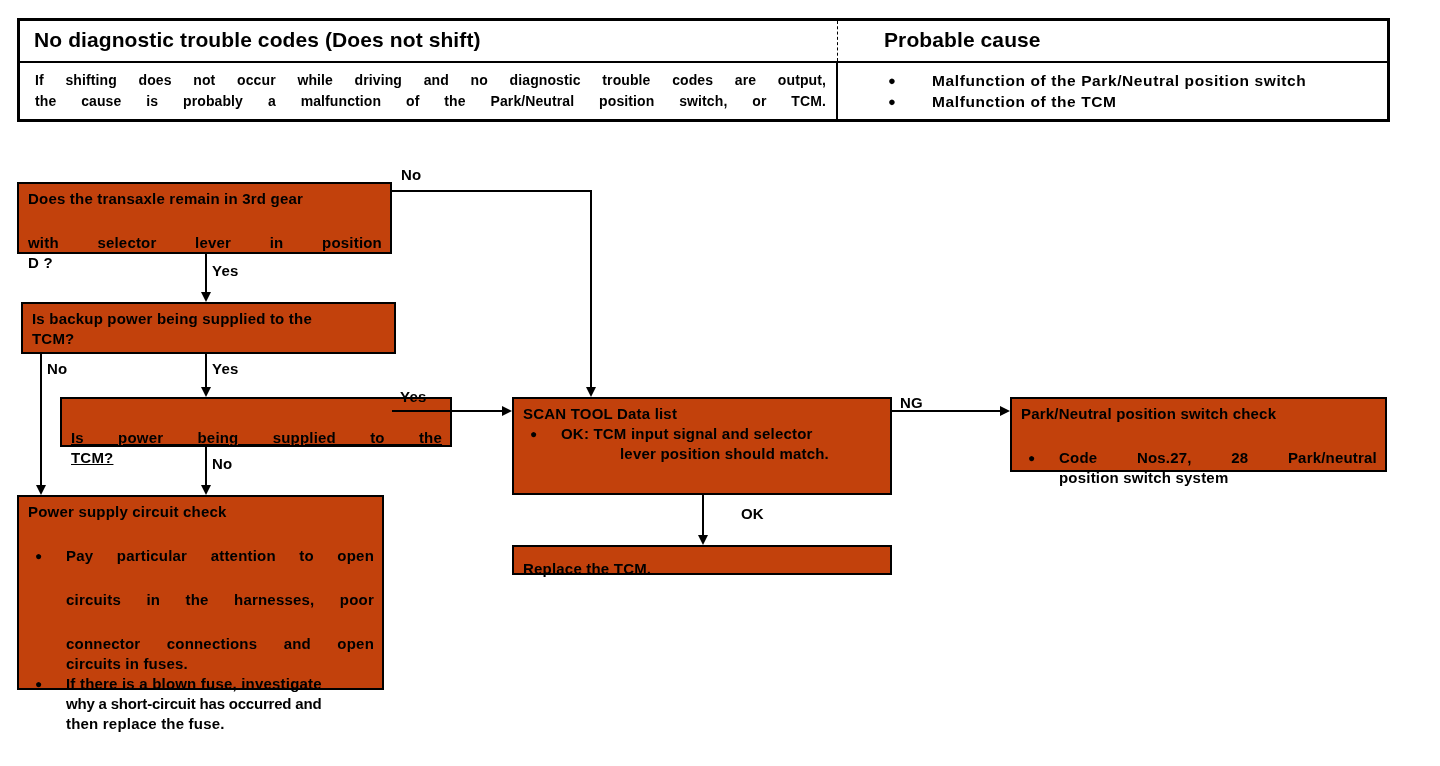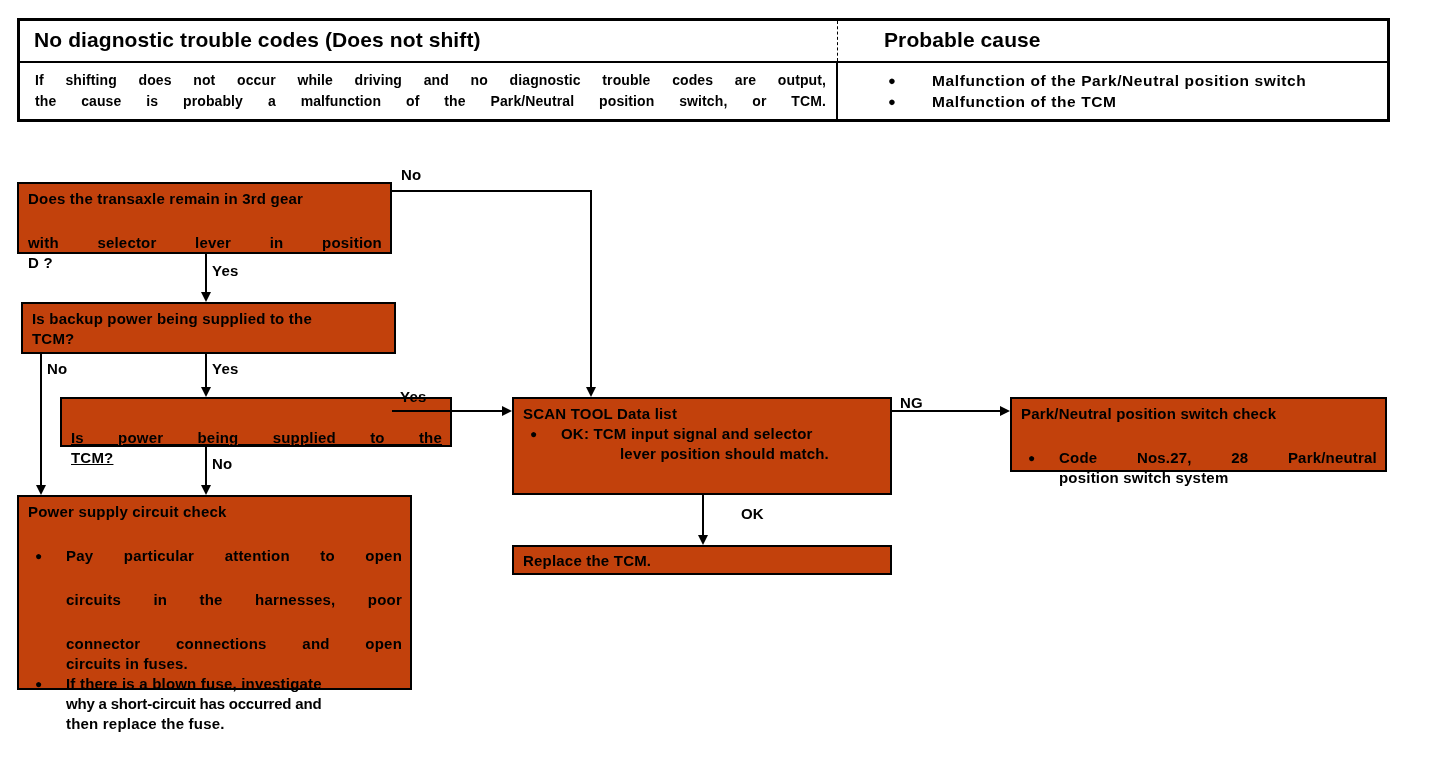--- a/index.html
+++ b/index.html
@@ -236,21 +236,21 @@
     </div>
   </div>
 
   <div class="fbox" style="left:60px; top:397px; width:392px; height:50px;text-decoration:underline;">
     <div class="ftext">
       <div class="just">Is power being supplied to the</div>
       <div class="nojust">TCM?</div>
     </div>
   </div>
 
-  <div class="fbox" style="left:17px; top:495px; width:395px; height:195px;">
+  <div class="fbox" style="left:17px; top:495px; width:367px; height:195px;">
     <div class="ftext">
       <div class="nojust">Power supply circuit check</div>
       <ul class="flist">
         <li>
           <span class="bul">●</span>
           <span class="just" style="display:block">Pay particular attention to open</span>
           <span class="just" style="display:block">circuits in the harnesses, poor</span>
           <span class="just" style="display:block">connector connections and open</span>
           <span class="nojust" style="display:block">circuits in fuses.</span>
         </li>
@@ -284,21 +284,21 @@
         <li>
           <span class="bul">●</span>
           <span class="just" style="display:block">Code Nos.27, 28 Park/neutral</span>
           <span class="nojust" style="display:block">position switch system</span>
         </li>
       </ul>
     </div>
   </div>
 
   <div class="fbox" style="left:512px; top:545px; width:380px; height:30px;">
-    <div class="ftext" style="padding-top:4px">
+    <div class="ftext" style="padding-top:12px">
       <div class="nojust">Replace the TCM.</div>
     </div>
   </div>
 
   <div class="hline" style="left:392px; top:190px; width:200px;"></div>
   <div class="vline" style="left:590px; top:190px; height:197px;"></div>
   <div class="arrow-down" style="left:586px; top:387px;"></div>
   <div class="elabel" style="left:401px; top:166px;">No</div>
 
   <div class="vline" style="left:205px; top:254px; height:38px;"></div>

